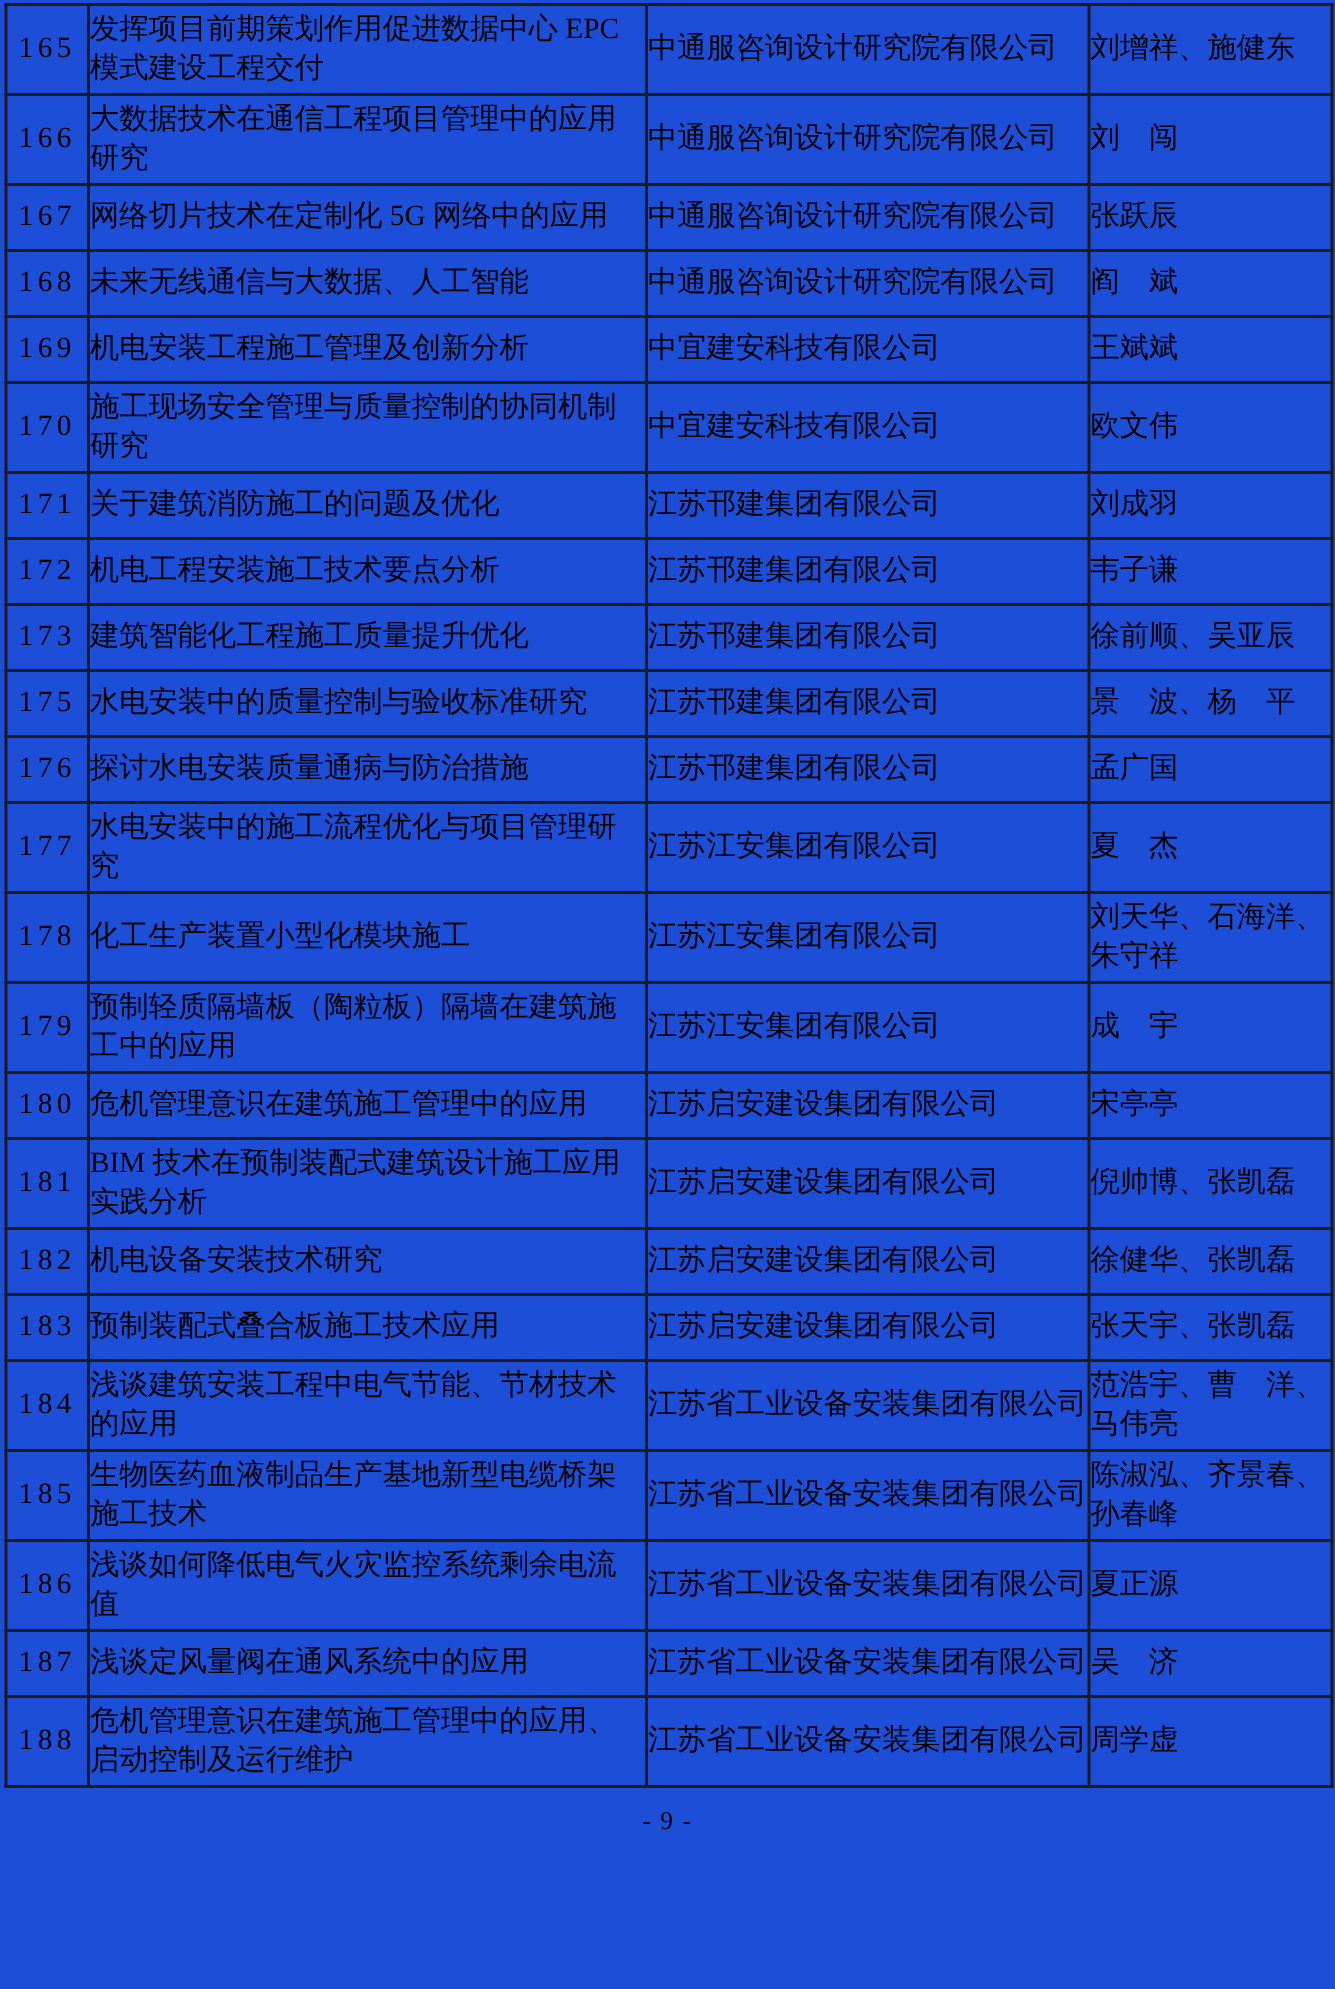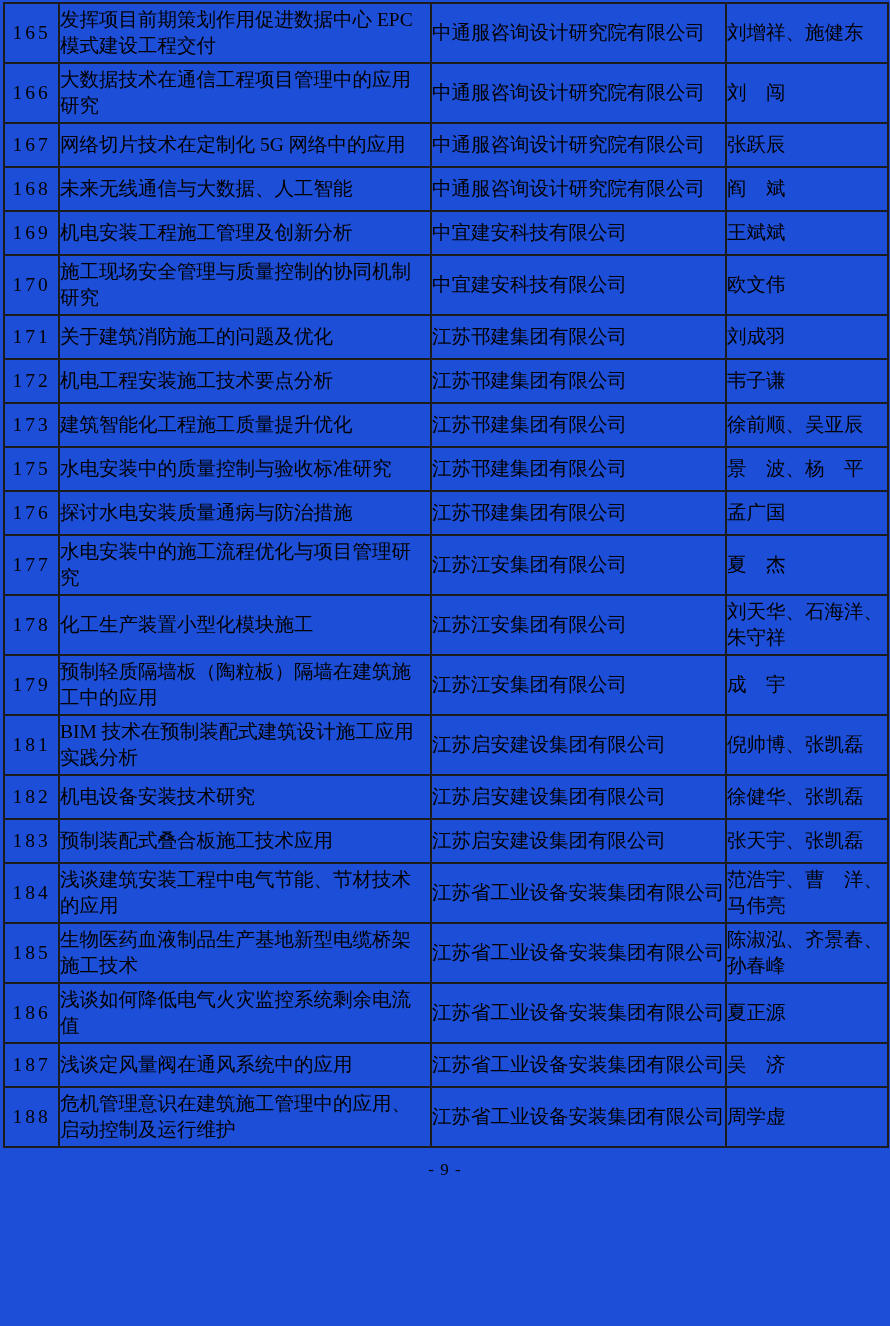--- a/index.html
+++ b/index.html
@@ -133,20 +133,26 @@
       <td class="col-company">江苏江安集团有限公司</td>
       <td class="col-authors">刘天华、石海洋、朱守祥</td>
     </tr>
         <tr>
       <td class="col-num">179</td>
       <td class="col-title">预制轻质隔墙板（陶粒板）隔墙在建筑施工中的应用</td>
       <td class="col-company">江苏江安集团有限公司</td>
       <td class="col-authors">成　宇</td>
     </tr>
         <tr>
+      <td class="col-num">180</td>
+      <td class="col-title">危机管理意识在建筑施工管理中的应用</td>
+      <td class="col-company">江苏启安建设集团有限公司</td>
+      <td class="col-authors">宋亭亭</td>
+    </tr>
+        <tr>
       <td class="col-num">181</td>
       <td class="col-title">BIM 技术在预制装配式建筑设计施工应用实践分析</td>
       <td class="col-company">江苏启安建设集团有限公司</td>
       <td class="col-authors">倪帅博、张凯磊</td>
     </tr>
         <tr>
       <td class="col-num">182</td>
       <td class="col-title">机电设备安装技术研究</td>
       <td class="col-company">江苏启安建设集团有限公司</td>
       <td class="col-authors">徐健华、张凯磊</td>

